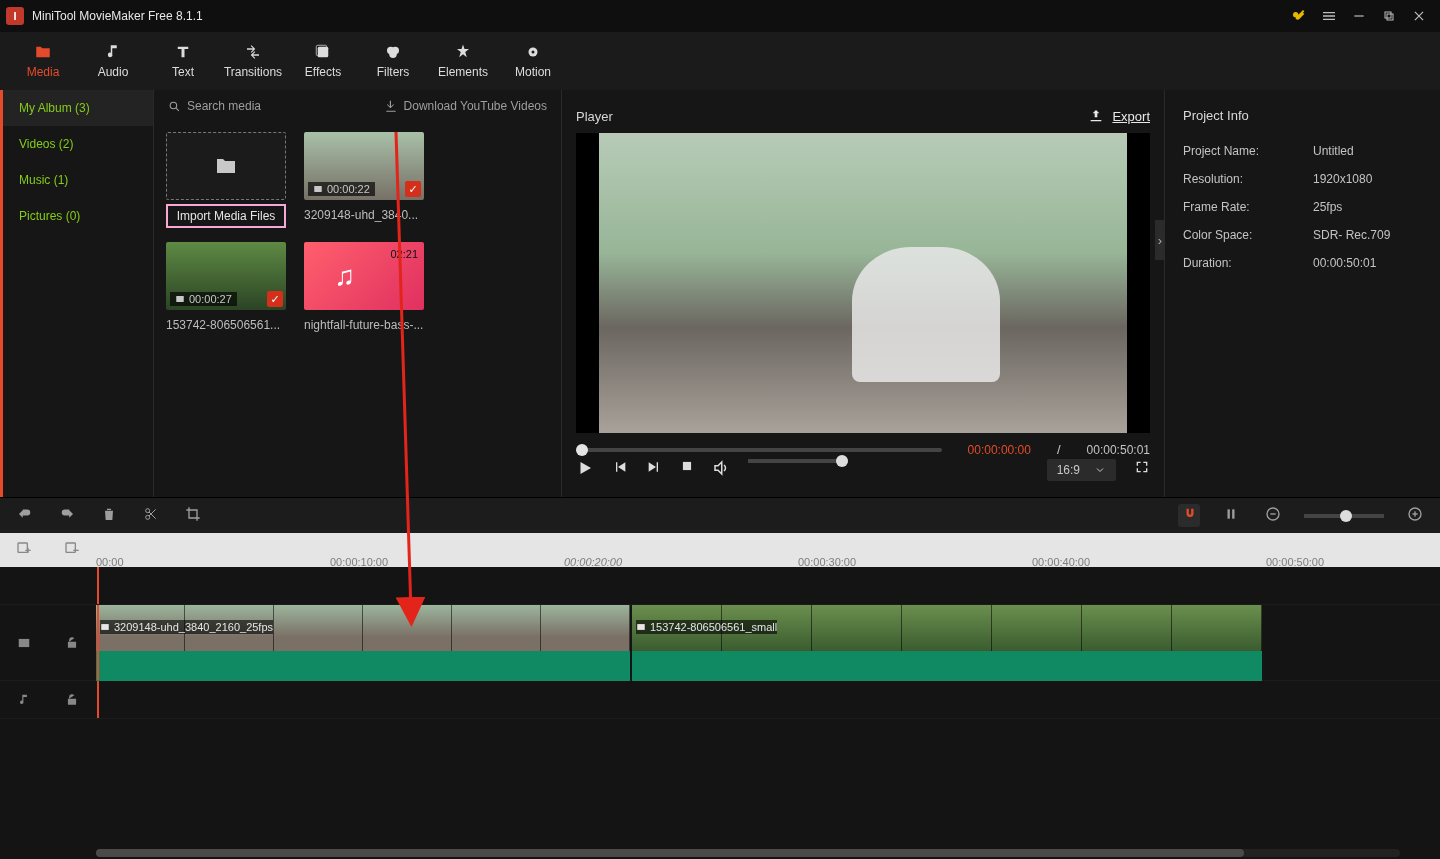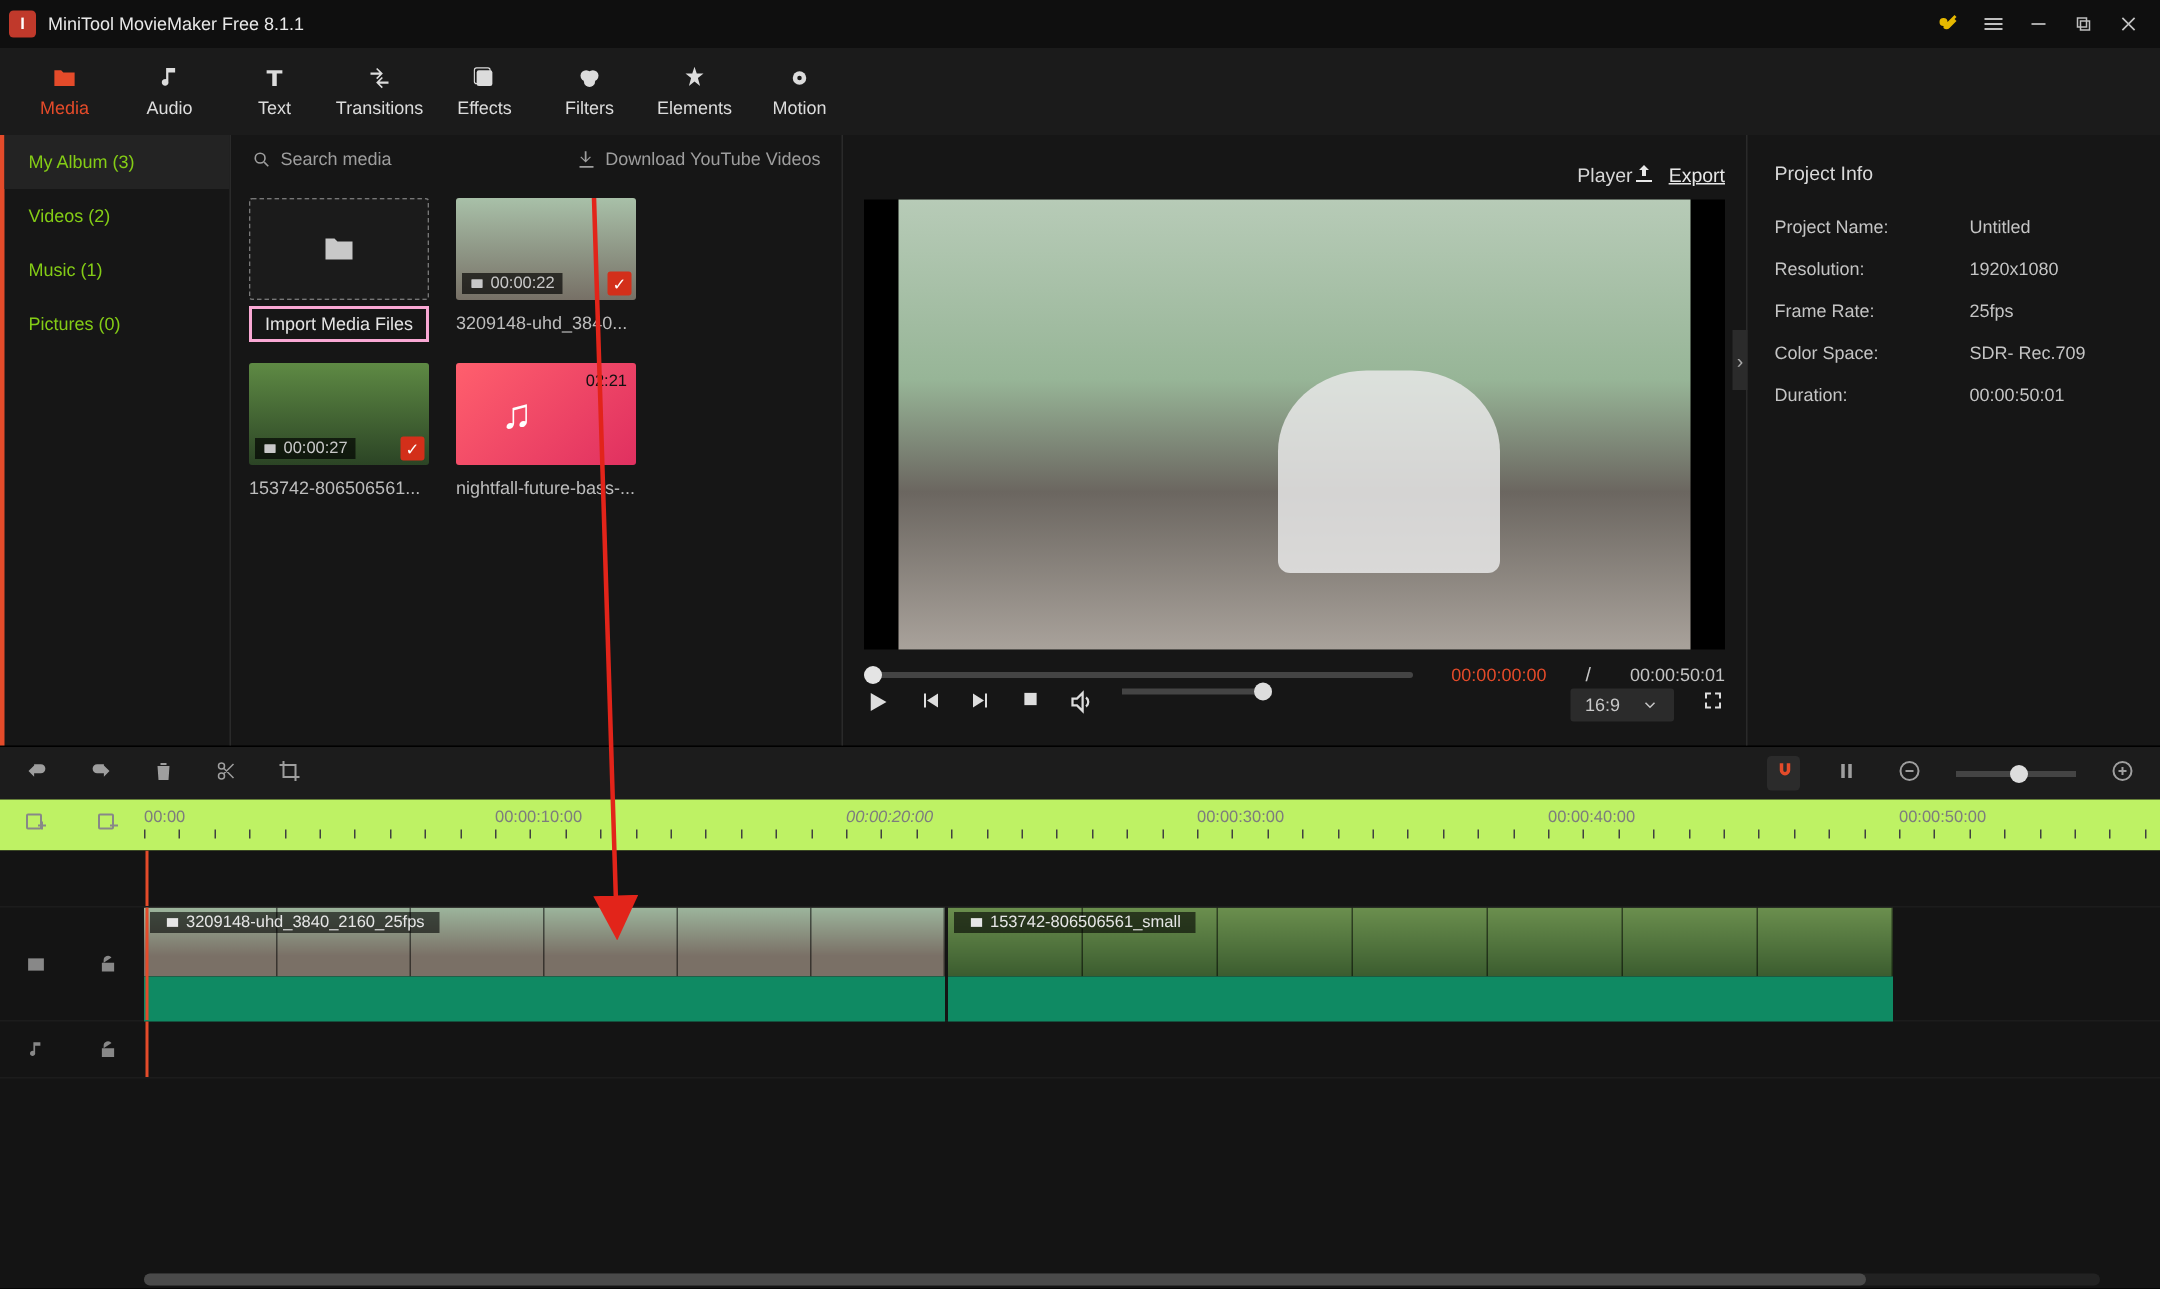--- a/index.html
+++ b/index.html
@@ -36,21 +36,21 @@
 .imp-box { border:2px solid #f9a8d4; padding:3px 2px; margin-top:4px; width:120px; text-align:center; font-size:12px; color:#e4e4e4; }
 .thumb .badge { position:absolute; left:4px; bottom:4px; background:#000a; padding:1px 5px; font-size:11px; display:flex; align-items:center; gap:4px; }
 .thumb .ck { position:absolute; right:3px; bottom:3px; width:16px; height:16px; background:#d32f1a; border-radius:2px; display:flex; align-items:center; justify-content:center; color:#fff; font-size:11px; }
 .cell .nm { margin-top:8px; font-size:12px; color:#bdbdbd; white-space:nowrap; overflow:hidden; text-overflow:ellipsis; }
 .thumb.music { background:linear-gradient(135deg,#ff5f6d,#e03060); display:flex; align-items:center; justify-content:flex-start; }
 .thumb.music .note { margin-left:30px; color:#fff; font-size:28px; }
 .thumb.music .dur { position:absolute; right:6px; top:6px; font-size:11px; color:#111; }
 
 .player { flex:1; padding:10px 14px 0 14px; display:flex; flex-direction:column; }
 .player .hdr { display:flex; align-items:center; height:36px; }
-.player .hdr .lbl { flex:1; font-size:13px; color:#d6d6d6;text-align:right; }
+.player .hdr .lbl { flex:1; font-size:13px; color:#d6d6d6; }
 .player .hdr .exp { display:flex; align-items:center; gap:8px; cursor:pointer; font-size:13px; color:#e8e8e8;text-decoration:underline; }
 .videoarea { flex:1; background:#000; display:flex; align-items:center; justify-content:center; margin-bottom:8px; }
 .videoarea .frame { width:528px; height:300px; background:linear-gradient(#b7cbb7 0%, #97b597 40%, #6b6660 65%, #a9a29b 100%); position:relative; }
 .frame::after { content:""; position:absolute; left:48%; top:38%; width:28%; height:45%; background:#e8e8e8; border-radius:40% 40% 8px 8px; opacity:.85; }
 .seek { display:flex; align-items:center; gap:26px; height:20px; }
 .seek .bar { flex:1; height:4px; background:#444; position:relative; border-radius:2px; }
 .seek .bar .knob { position:absolute; left:0; top:-4px; width:12px; height:12px; background:#e4e4e4; border-radius:50%; }
 .seek .tcur { color:#e44b2a; font-size:12px; }
 .seek .ttot { color:#c4c4c4; font-size:12px; }
 .pctl { display:flex; align-items:flex-start; gap:18px; height:42px; }
@@ -68,40 +68,40 @@
 
 
 .ttools { height:36px; background:#1c1c1c; display:flex; align-items:center; padding:0 14px; gap:20px; border-top:1px solid #000; }
 .ttools .tbtn { color:#9e9e9e; cursor:pointer; width:22px; text-align:center; }
 .ttools .sp { flex:1; }
 .ttools .magnet { background:#2b2b2b; padding:3px 5px; border-radius:3px; color:#e44b2a; }
 .ttools .zoom { height:4px; width:80px; background:#444; position:relative; }
 .ttools .zoom .zk { position:absolute; left:36px; top:-4px; width:12px; height:12px; border-radius:50%; background:#ddd; }
 
 
-.ruler-row { height:34px; display:flex; background:#bef264; }
+.ruler-row { height:34px; display:flex; background:#e5e5e5;align-items:center; }
 .ruler-side { width:96px; display:flex; align-items:center; justify-content:space-around; }
 .ruler { flex:1; position:relative; color:#7d7d7d; font-size:11px; }
 .ruler .tick { position:absolute; top:6px; }
 .ruler .minor { position:absolute; top:20px; width:1px; height:6px; background:#404040; }
 
 
 .tracks { flex:1; background:#141414; position:relative; overflow:hidden; }
 .row { display:flex; height:38px; border-bottom:1px solid #1c1c1c; }
 .row.video { height:76px; }
 .row .side { width:96px; display:flex; align-items:center; justify-content:space-around; color:#888; }
 .row .lane { flex:1; position:relative; }
 .playhead { position:absolute; left:0.5px; top:0; bottom:0; width:2px; background:#e44b2a; z-index:5; }
 .clip { position:absolute; top:0; height:46px; display:flex; overflow:hidden; }
 .clip.a { left:0; width:534px; }
 .clip.b { left:536px; width:630px; }
 .clip .strip { position:absolute; inset:0; display:flex; }
 .clip .fr { flex:1; background:linear-gradient(#9cb59c 0%, #7a7066 70%); border-right:1px solid #0008; }
 .clip.b .fr { background:linear-gradient(#6b8f4e,#3b5c2f); }
-.clip .lbl { position:absolute; left:4px; top:3px; background:#0009; font-size:11px; padding:1px 10px; color:#e6e6e6; display:flex; gap:4px; align-items:center; }
+.clip .lbl { position:absolute; left:4px; top:15px; background:#0009; font-size:11px; padding:1px 0; color:#e6e6e6; display:flex; gap:4px; align-items:center; }
 .audio-band { position:absolute; top:46px; height:30px; background:#0f8a63; }
 .audio-band.a { left:0; width:534px; }
 .audio-band.b { left:536px; width:630px; }
 
 .hscroll { position:absolute; bottom:2px; left:96px; right:40px; height:8px; background:#222; border-radius:4px; }
 .hscroll .th { position:absolute; left:0; width:88%; height:100%; background:#4a4a4a; border-radius:4px; }
 
 
 .arrow { position:absolute; left:386px; top:132px; pointer-events:none; z-index:50; }
 

